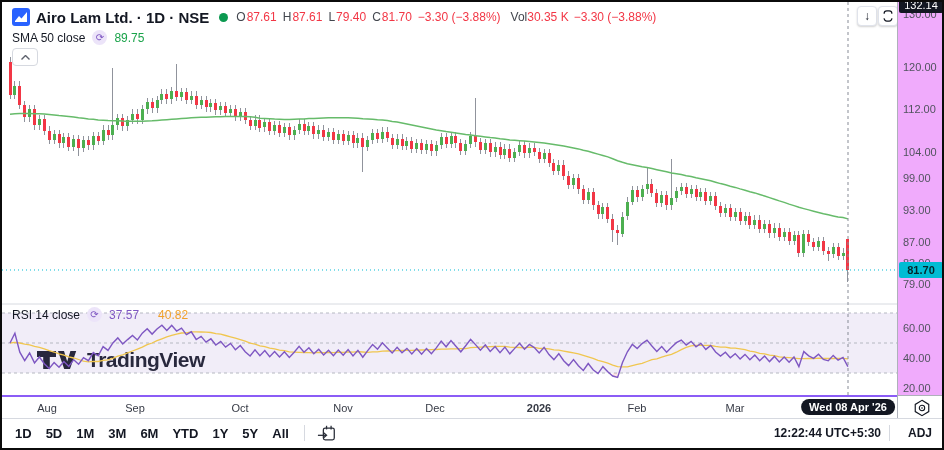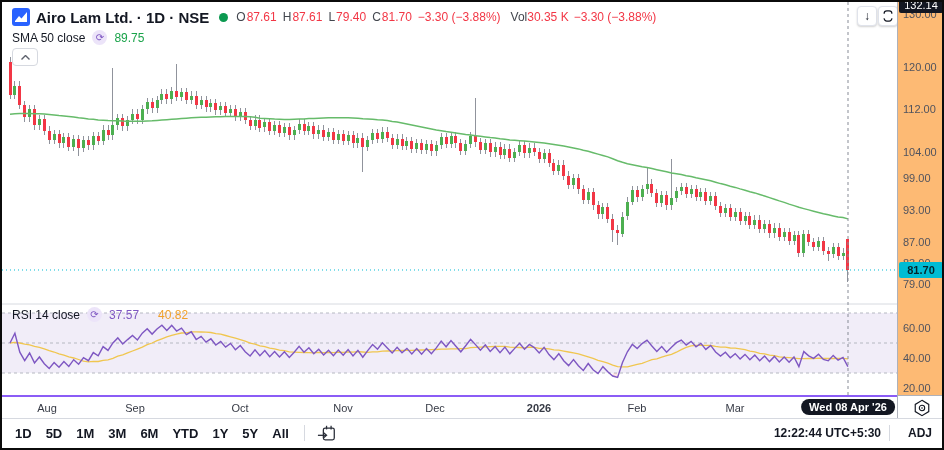--- a/index.html
+++ b/index.html
@@ -28,21 +28,21 @@
   .rsi-legend{position:absolute;left:10px;top:305px;z-index:3;display:flex;align-items:center;gap:7px;font-size:12px;color:#131722;}
   .rsi-val{color:var(--rsiline,#7e57c2);}
   .rsi-ma-val{color:var(--rsimaval,#f0a029);margin-left:12px;}
   .collapse-btn{position:absolute;left:10px;top:46px;z-index:3;width:26px;height:18px;background:#fff;
        border:1px solid #d6d9e0;border-radius:4px;display:flex;align-items:center;justify-content:center;padding:0;}
   .icon-btn{position:absolute;top:4px;z-index:3;width:20px;height:20px;background:#fff;border:1px solid #e0e3eb;
        border-radius:4px;box-shadow:0 1px 2px rgba(0,0,0,.18);display:flex;align-items:center;justify-content:center;
        font-size:12px;color:#131722;padding:0;}
   .btn-goto-realtime{left:855px;} .btn-reset{left:876px;}
   
-  .price-axis{position:absolute;left:895px;top:0;width:47px;height:393px;background:#fdba74;
+  .price-axis{position:absolute;left:895px;top:0;width:47px;height:393px;background:#f0abfc;
        border-left:1px solid #aeb1ba;overflow:hidden;z-index:4;}
   .ptick{position:absolute;left:5px;font-size:11px;color:#50535e;}
   .price-badge{position:absolute;left:1px;width:44px;height:16px;background:var(--lastbg,#00bcd4);color:#06262b;
        font-size:11px;font-weight:700;display:flex;align-items:center;justify-content:center;border-radius:2px;z-index:2;}
   .cross-badge{position:absolute;left:1px;top:-6px;width:44px;height:17px;background:#131722;color:#fff;
        font-size:11px;display:flex;align-items:center;justify-content:center;border-radius:2px;z-index:3;}
   .time-axis{position:absolute;left:0;top:393px;width:895px;height:23px;background:#fff;border-top:2px solid #8b5cf6;z-index:4;}
   .ttick{position:absolute;top:5px;transform:translateX(-50%);font-size:11px;color:#363a45;}
   .date-badge{position:absolute;top:2px;transform:translateX(-50%);background:#131722;color:#fff;font-size:11px;
        font-weight:600;padding:2px 8px;border-radius:8px;white-space:nowrap;}
@@ -59,20 +59,27 @@
   .tb-spacer{flex:1;}
   .clock{font-size:12px;font-weight:600;color:#131722;}
   .adj-btn{background:none;border:none;font-size:12px;font-weight:700;color:#131722;padding:3px 10px;font-family:inherit;}
 </style>
 </head>
 <body>
 
 <div class="app">
 
   <div class="chart-area">
+    <div class="watermark">
+      <svg width="43" height="22" viewBox="0 0 43 22">
+        <path d="M1 2 H20 V8 H13.8 V20 H7.2 V8 H1 Z" fill="#1e222d"></path>
+        <path d="M22 2 L28.2 20 H34 L40.2 2 H34.4 L31.2 12.4 L28 2 Z" fill="#1e222d"></path>
+      </svg>
+      <span class="wm-text">TradingView</span>
+    </div>
 
     <svg id="chart-svg" width="895" height="393">
         <rect x="0" y="311" width="895" height="60" fill="rgba(126,87,194,0.11)"></rect>
         <line x1="0" y1="311" x2="895" y2="311" stroke="#b5b8c1" stroke-width="1" stroke-dasharray="3 3"></line>
         <line x1="0" y1="341" x2="895" y2="341" stroke="#b5b8c1" stroke-width="1" stroke-dasharray="3 3"></line>
         <line x1="0" y1="371" x2="895" y2="371" stroke="#b5b8c1" stroke-width="1" stroke-dasharray="3 3"></line>
         <path d="M596.0,371 L596.0,371.6 L596.0,371 ZM610.7,371 L610.7,374.0 L615.6,375.4 L615.6,371 Z" fill="rgba(242,54,69,0.13)"></path>
         <polyline points="8.0,341.0 12.9,340.3 17.8,341.0 22.7,342.2 27.6,342.9 32.5,344.4 37.4,345.4 42.3,346.8 47.2,348.7 52.1,350.0 57.0,351.8 61.9,353.1 66.8,354.8 71.7,356.0 76.6,357.5 81.5,359.2 86.4,359.8 91.3,359.3 96.2,359.5 101.1,358.3 106.0,357.8 110.9,356.3 115.8,354.2 120.7,352.8 125.6,350.9 130.5,349.0 135.4,347.1 140.3,345.2 145.2,342.7 150.1,341.0 155.0,338.7 159.9,336.8 164.8,334.9 169.7,333.4 174.6,332.1 179.5,331.0 184.4,330.8 189.3,329.9 194.2,329.9 199.1,330.0 204.0,330.1 208.9,330.5 213.8,331.7 218.7,332.2 223.6,333.5 228.5,334.8 233.4,336.2 238.3,337.6 243.2,339.1 248.1,341.1 253.0,342.2 257.9,343.9 262.8,344.7 267.7,346.2 272.6,346.8 277.5,348.1 282.4,348.6 287.3,349.8 292.2,350.1 297.1,350.3 302.0,350.5 306.9,350.7 311.8,350.8 316.7,350.3 321.6,350.7 326.5,350.3 331.4,350.7 336.3,350.2 341.2,350.4 346.1,349.9 351.0,350.2 355.9,349.7 360.8,350.0 365.7,350.3 370.6,349.8 375.5,349.9 380.4,349.1 385.3,349.0 390.2,348.9 395.1,348.7 400.0,348.5 404.9,348.3 409.8,348.3 414.7,348.2 419.6,348.0 424.5,347.9 429.4,347.7 434.3,347.5 439.2,347.2 444.1,347.1 449.0,346.9 453.9,346.8 458.8,346.7 463.7,346.6 468.6,345.6 473.5,345.4 478.4,345.1 483.3,344.8 488.2,344.6 493.1,344.5 498.0,344.4 502.9,344.3 507.8,345.2 512.7,345.4 517.6,345.5 522.5,345.8 527.4,345.2 532.3,345.4 537.2,346.3 542.1,346.5 547.0,346.9 551.9,347.9 556.8,348.1 561.7,349.1 566.6,350.0 571.5,350.9 576.4,351.8 581.3,353.3 586.2,354.8 591.1,356.3 596.0,358.4 600.9,359.7 605.8,361.1 610.7,363.1 615.6,364.7 620.5,364.9 625.4,364.8 630.3,363.6 635.2,362.4 640.1,361.3 645.0,359.5 649.9,357.7 654.8,356.8 659.7,355.2 664.6,353.7 669.5,352.3 674.4,350.2 679.3,347.6 684.2,345.3 689.1,343.8 694.0,343.4 698.9,343.4 703.8,343.4 708.7,343.5 713.6,344.4 718.5,345.1 723.4,345.2 728.3,346.0 733.2,346.1 738.1,346.9 743.0,347.7 747.9,349.1 752.8,349.9 757.7,351.3 762.6,351.9 767.5,353.2 772.4,353.7 777.3,354.9 782.2,355.3 787.1,355.7 792.0,356.1 796.9,356.7 801.8,356.6 806.7,356.3 811.6,356.6 816.5,356.2 821.4,356.5 826.3,356.5 831.2,356.5 836.1,356.4 841.0,356.4 845.9,356.8" fill="none" stroke="#f0c64f" stroke-width="1.3"></polyline>
         <polyline points="8.0,341.0 12.9,331.3 17.8,350.2 22.7,358.7 27.6,351.0 32.5,360.9 37.4,355.0 42.3,361.7 47.2,366.4 52.1,360.5 57.0,365.3 61.9,359.5 66.8,364.4 71.7,357.7 76.6,362.2 81.5,355.7 86.4,358.7 91.3,350.6 96.2,353.8 101.1,344.6 106.0,348.4 110.9,340.9 115.8,335.9 120.7,342.0 125.6,337.6 130.5,333.4 135.4,337.9 140.3,331.2 145.2,326.8 150.1,332.1 155.0,326.9 159.9,323.2 164.8,328.4 169.7,323.4 174.6,329.0 179.5,326.1 184.4,332.6 189.3,329.8 194.2,337.5 199.1,334.4 204.0,340.1 208.9,336.8 213.8,343.0 218.7,339.5 223.6,345.1 228.5,341.4 233.4,347.8 238.3,343.5 243.2,349.8 248.1,354.0 253.0,347.9 257.9,353.7 262.8,348.6 267.7,354.8 272.6,349.6 277.5,355.0 282.4,349.8 287.3,355.5 292.2,350.3 297.1,344.4 302.0,350.2 306.9,345.7 311.8,351.8 316.7,347.3 321.6,352.9 326.5,348.2 331.4,353.8 336.3,348.1 341.2,353.3 346.1,347.6 351.0,353.9 355.9,348.3 360.8,355.2 365.7,348.6 370.6,342.6 375.5,347.2 380.4,340.8 385.3,345.9 390.2,351.0 395.1,345.3 400.0,350.8 404.9,346.4 409.8,352.0 414.7,346.5 419.6,352.1 424.5,346.6 429.4,351.8 434.3,345.9 439.2,339.1 444.1,344.8 449.0,338.6 453.9,344.2 458.8,349.8 463.7,343.7 468.6,337.4 473.5,342.6 478.4,348.2 483.3,342.8 488.2,349.5 493.1,344.5 498.0,350.6 502.9,345.1 507.8,351.8 512.7,346.4 517.6,341.2 522.5,347.2 527.4,342.4 532.3,345.6 537.2,351.0 542.1,345.4 547.0,352.6 551.9,357.6 556.8,351.7 561.7,358.7 566.6,363.6 571.5,357.6 576.4,363.7 581.3,368.5 586.2,361.5 591.1,367.8 596.0,371.6 600.9,364.7 605.8,369.8 610.7,374.0 615.6,375.4 620.5,360.5 625.4,349.8 630.3,342.4 635.2,346.6 640.1,341.6 645.0,338.1 649.9,344.0 654.8,349.4 659.7,344.5 664.6,350.2 669.5,345.2 674.4,340.7 679.3,338.1 684.2,343.0 689.1,339.4 694.0,344.8 698.9,341.4 703.8,347.4 708.7,343.4 713.6,350.0 718.5,354.1 723.4,350.2 728.3,355.7 733.2,351.6 738.1,357.0 743.0,352.4 747.9,357.8 752.8,353.1 757.7,358.8 762.6,354.0 767.5,359.6 772.4,354.4 777.3,359.9 782.2,355.1 787.1,360.3 792.0,355.0 796.9,364.6 801.8,349.6 806.7,353.9 811.6,356.3 816.5,352.2 821.4,357.4 826.3,358.8 831.2,353.4 836.1,358.2 841.0,355.4 845.9,364.6" fill="none" stroke="#7e57c2" stroke-width="1.4"></polyline>
         <line x1="0" y1="302" x2="895" y2="302" stroke="#d7dae0" stroke-width="1"></line>

